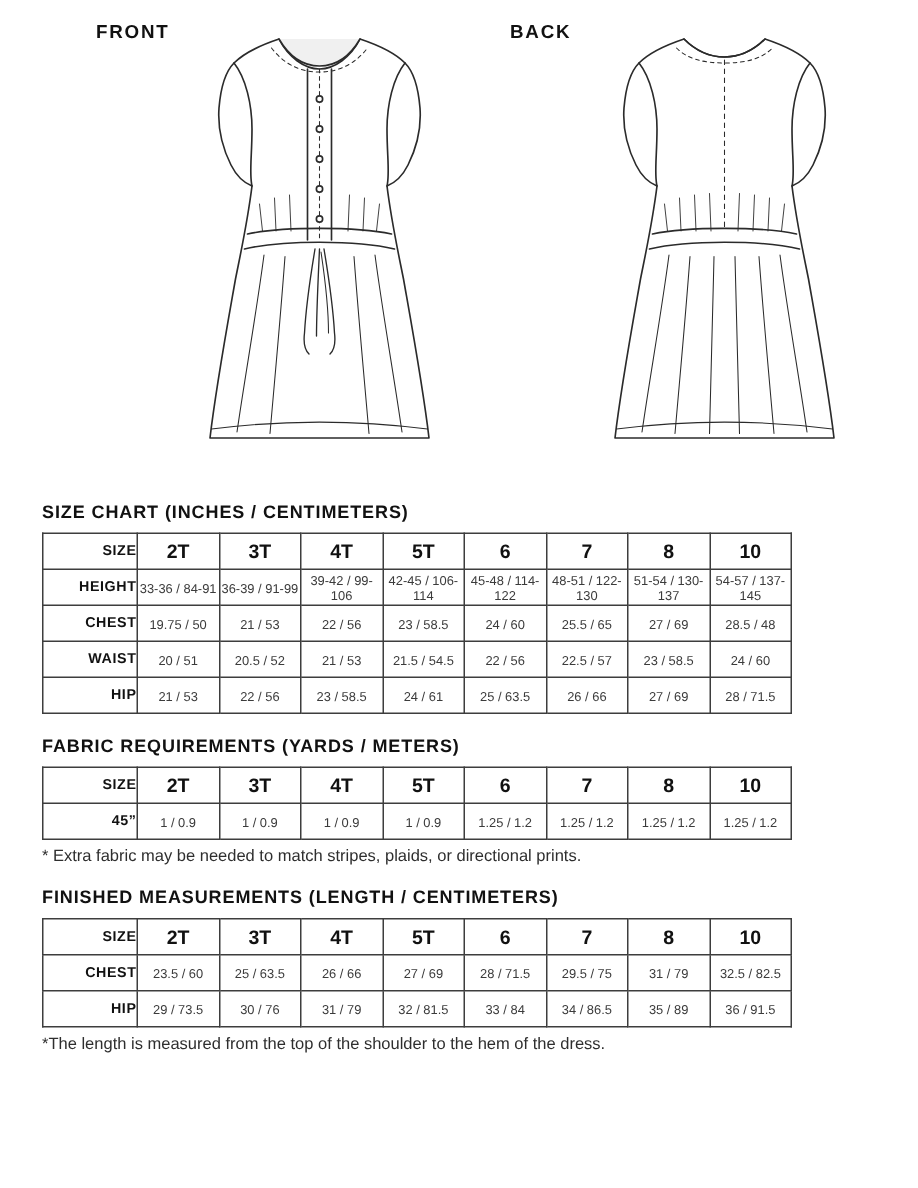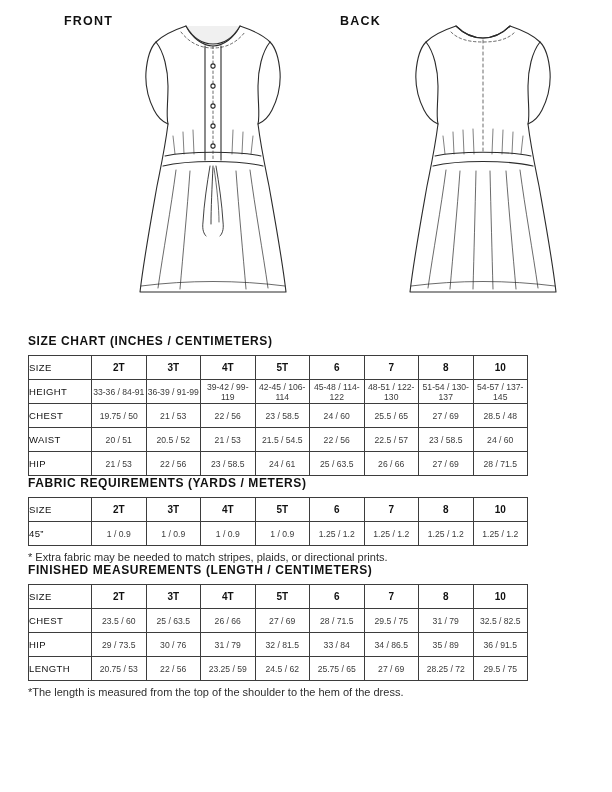--- a/index.html
+++ b/index.html
@@ -49,21 +49,21 @@
   .section-title {
     font-size: 12px;
     font-weight: bold;
     letter-spacing: 0.6px;
     margin: 0 0 7px 0;
     color: #111;
   }
   .sec {
     margin-top: 4px;
   }
-  .sec + .sec { margin-top: 0; }
+  .sec + .sec { margin-top: 14px; }
 
   
   table.chart {
     border-collapse: collapse;
     width: 100%;
     table-layout: fixed;
   }
   table.chart th,
   table.chart td {
     border: 1px solid #3d3d3d;
@@ -71,28 +71,28 @@
     vertical-align: middle;
     padding: 0;
     height: 23px;
     font-size: 9.5px;
     color: #333;
     font-weight: normal;
   }
   table.chart th.rowhead,
   table.chart td.rowhead {
     font-size: 9.5px;
-    font-weight: normal;
+    font-weight: bold;
     color: #111;
     letter-spacing: 0.4px;
-    text-align: left;
+    text-align: right;
     width: 62px;
   }
   table.chart thead th {
-    font-size: 10px;
+    font-size: 13px;
     font-weight: bold;
     color: #111;
   }
   table.chart thead th.rowhead {
     font-size: 9.5px;
   }
   table.chart tbody td.val {
     font-size: 8.6px;
     color: #3b3b3b;
   }
@@ -234,21 +234,21 @@
           <th>7</th>
           <th>8</th>
           <th>10</th>
         </tr>
       </thead>
       <tbody>
         <tr>
           <td class="rowhead">HEIGHT</td>
           <td class="val">33-36 / 84-91</td>
           <td class="val">36-39 / 91-99</td>
-          <td class="val">39-42 / 99-119</td>
+          <td class="val">39-42 / 99-106</td>
           <td class="val">42-45 / 106-114</td>
           <td class="val">45-48 / 114-122</td>
           <td class="val">48-51 / 122-130</td>
           <td class="val">51-54 / 130-137</td>
           <td class="val">54-57 / 137-145</td>
         </tr>
         <tr>
           <td class="rowhead">CHEST</td>
           <td class="val">19.75 / 50</td>
           <td class="val">21 / 53</td>
@@ -350,29 +350,18 @@
           <td class="rowhead">HIP</td>
           <td class="val">29 / 73.5</td>
           <td class="val">30 / 76</td>
           <td class="val">31 / 79</td>
           <td class="val">32 / 81.5</td>
           <td class="val">33 / 84</td>
           <td class="val">34 / 86.5</td>
           <td class="val">35 / 89</td>
           <td class="val">36 / 91.5</td>
         </tr>
-        <tr>
-          <td class="rowhead">LENGTH</td>
-          <td class="val">20.75 / 53</td>
-          <td class="val">22 / 56</td>
-          <td class="val">23.25 / 59</td>
-          <td class="val">24.5 / 62</td>
-          <td class="val">25.75 / 65</td>
-          <td class="val">27 / 69</td>
-          <td class="val">28.25 / 72</td>
-          <td class="val">29.5 / 75</td>
-        </tr>
       </tbody>
     </table>
     <p class="note">*The length is measured from the top of the shoulder to the hem of the dress.</p>
   </div>
 
 </div>
 
 </body></html>

